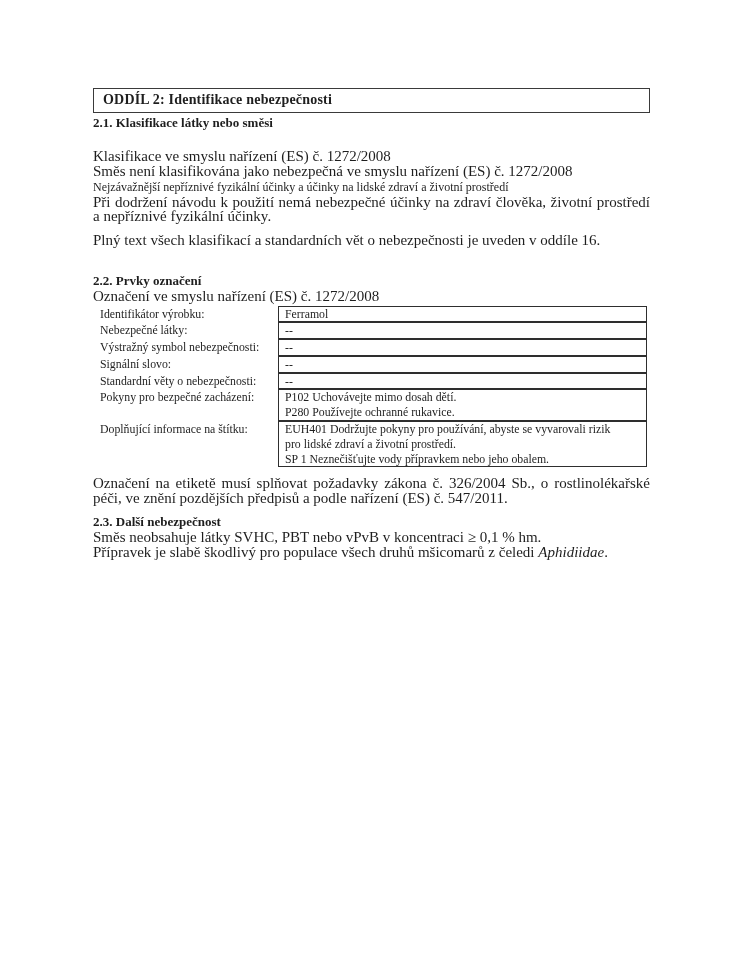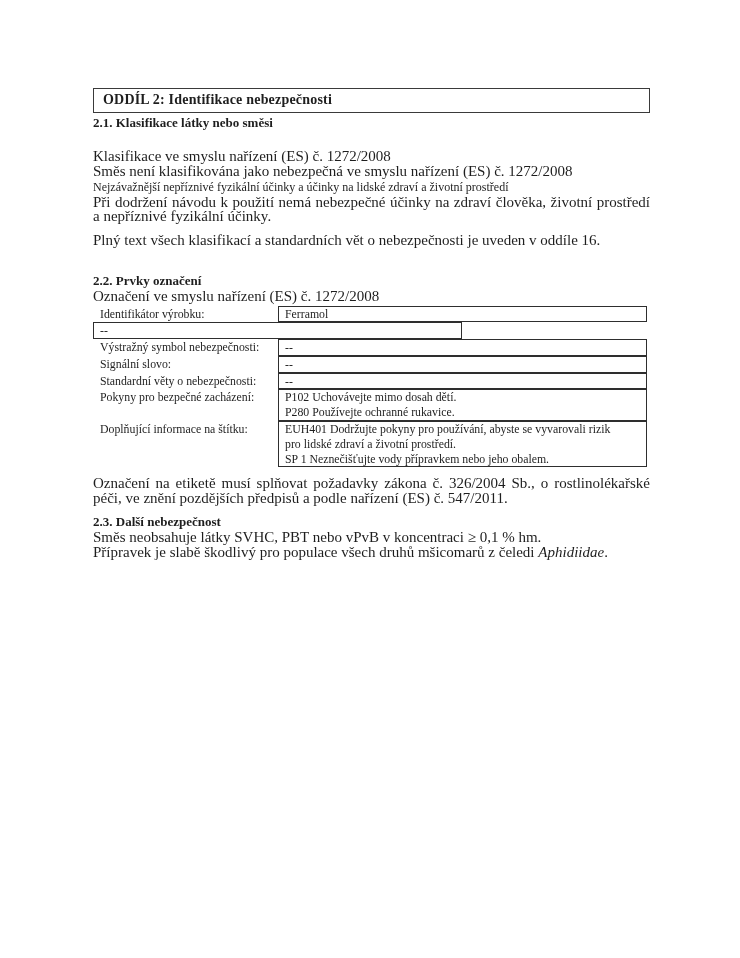--- a/index.html
+++ b/index.html
@@ -107,20 +107,21 @@
     <div class="body-line">Označení ve smyslu nařízení (ES) č. 1272/2008</div>
 
     <div class="ltable">
       <div class="trow">
         <div class="tlabel">Identifikátor výrobku:</div>
         <div class="tvalue">
           <div class="tline">Ferramol</div>
         </div>
       </div>
       <div class="trow">
+        <div class="tlabel">Nebezpečné látky:</div>
         <div class="tvalue">
           <div class="tline">--</div>
         </div>
       </div>
       <div class="trow">
         <div class="tlabel">Výstražný symbol nebezpečnosti:</div>
         <div class="tvalue">
           <div class="tline">--</div>
         </div>
       </div>

